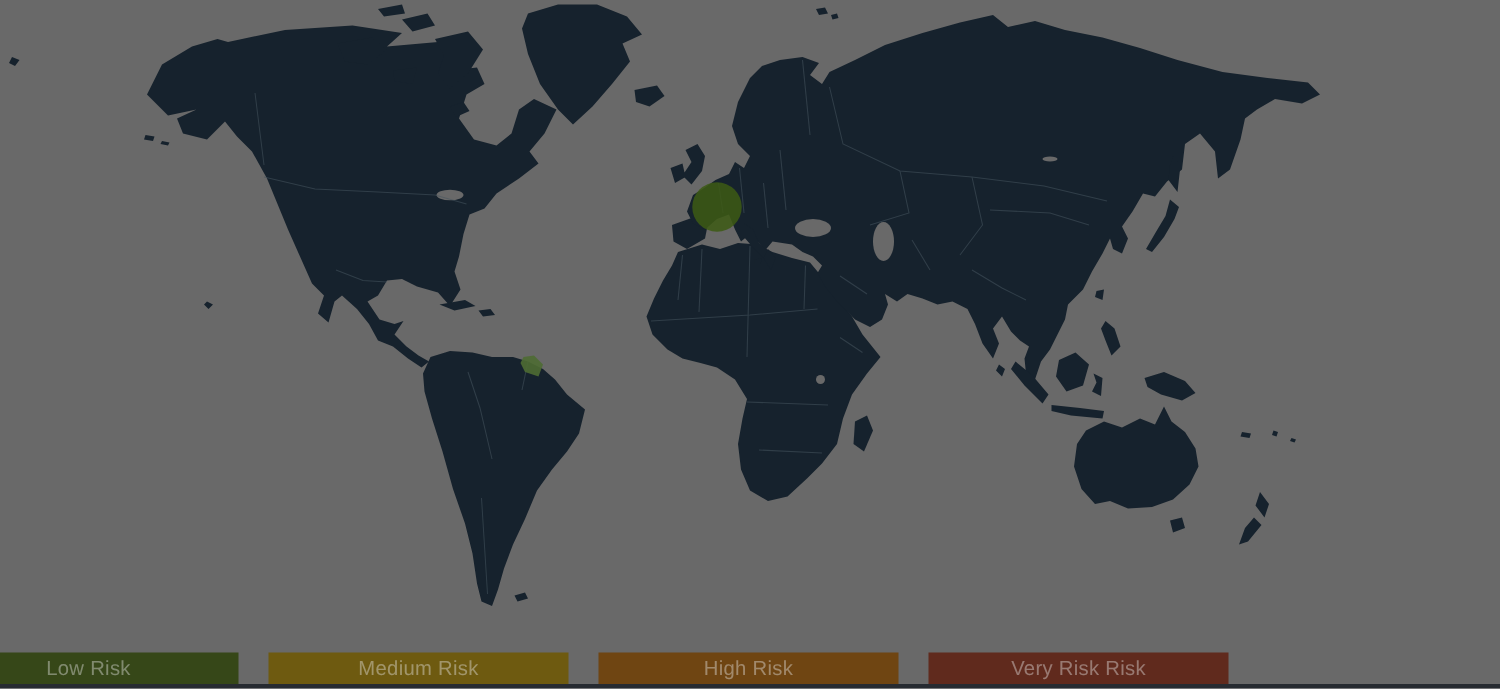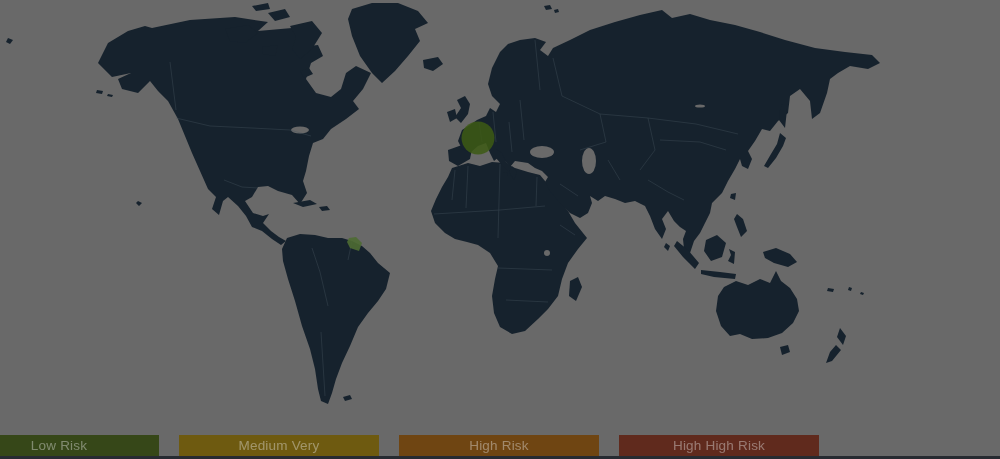--- a/index.html
+++ b/index.html
@@ -79,24 +79,24 @@
     <path opacity="0.9" d="M349,238 L356,237 L362,243 L359,251 L350,248 L347,242 Z" style="fill: rgb(78, 107, 51);"></path>
 
     <circle fill-opacity="0.85" cx="478" cy="138" r="16.5" fill="#3d5a14"></circle>
   </svg>
 
   <div class="legend-row" style="color: rgba(231, 231, 231, 0.42);">
     <div class="legend-bar" style="background-color: rgb(54, 71, 24);">
       <span>Low Risk</span>
     </div>
     <div class="legend-bar" style="background-color: rgb(110, 90, 16);">
-      <span>Medium Very</span>
+      <span>Medium Risk</span>
     </div>
     <div class="legend-bar" style="background-color: rgb(111, 69, 18); align-items: center;">
       <span>High Risk</span>
     </div>
     <div class="legend-bar" style="background-color: rgb(96, 42, 29);">
-      <span>High High Risk</span>
+      <span>Very Risk Risk</span>
     </div>
   </div>
 
   <div class="footer-strip" style="background-color: rgb(39, 43, 49);"></div>
 </div>
 
 </body></html>

